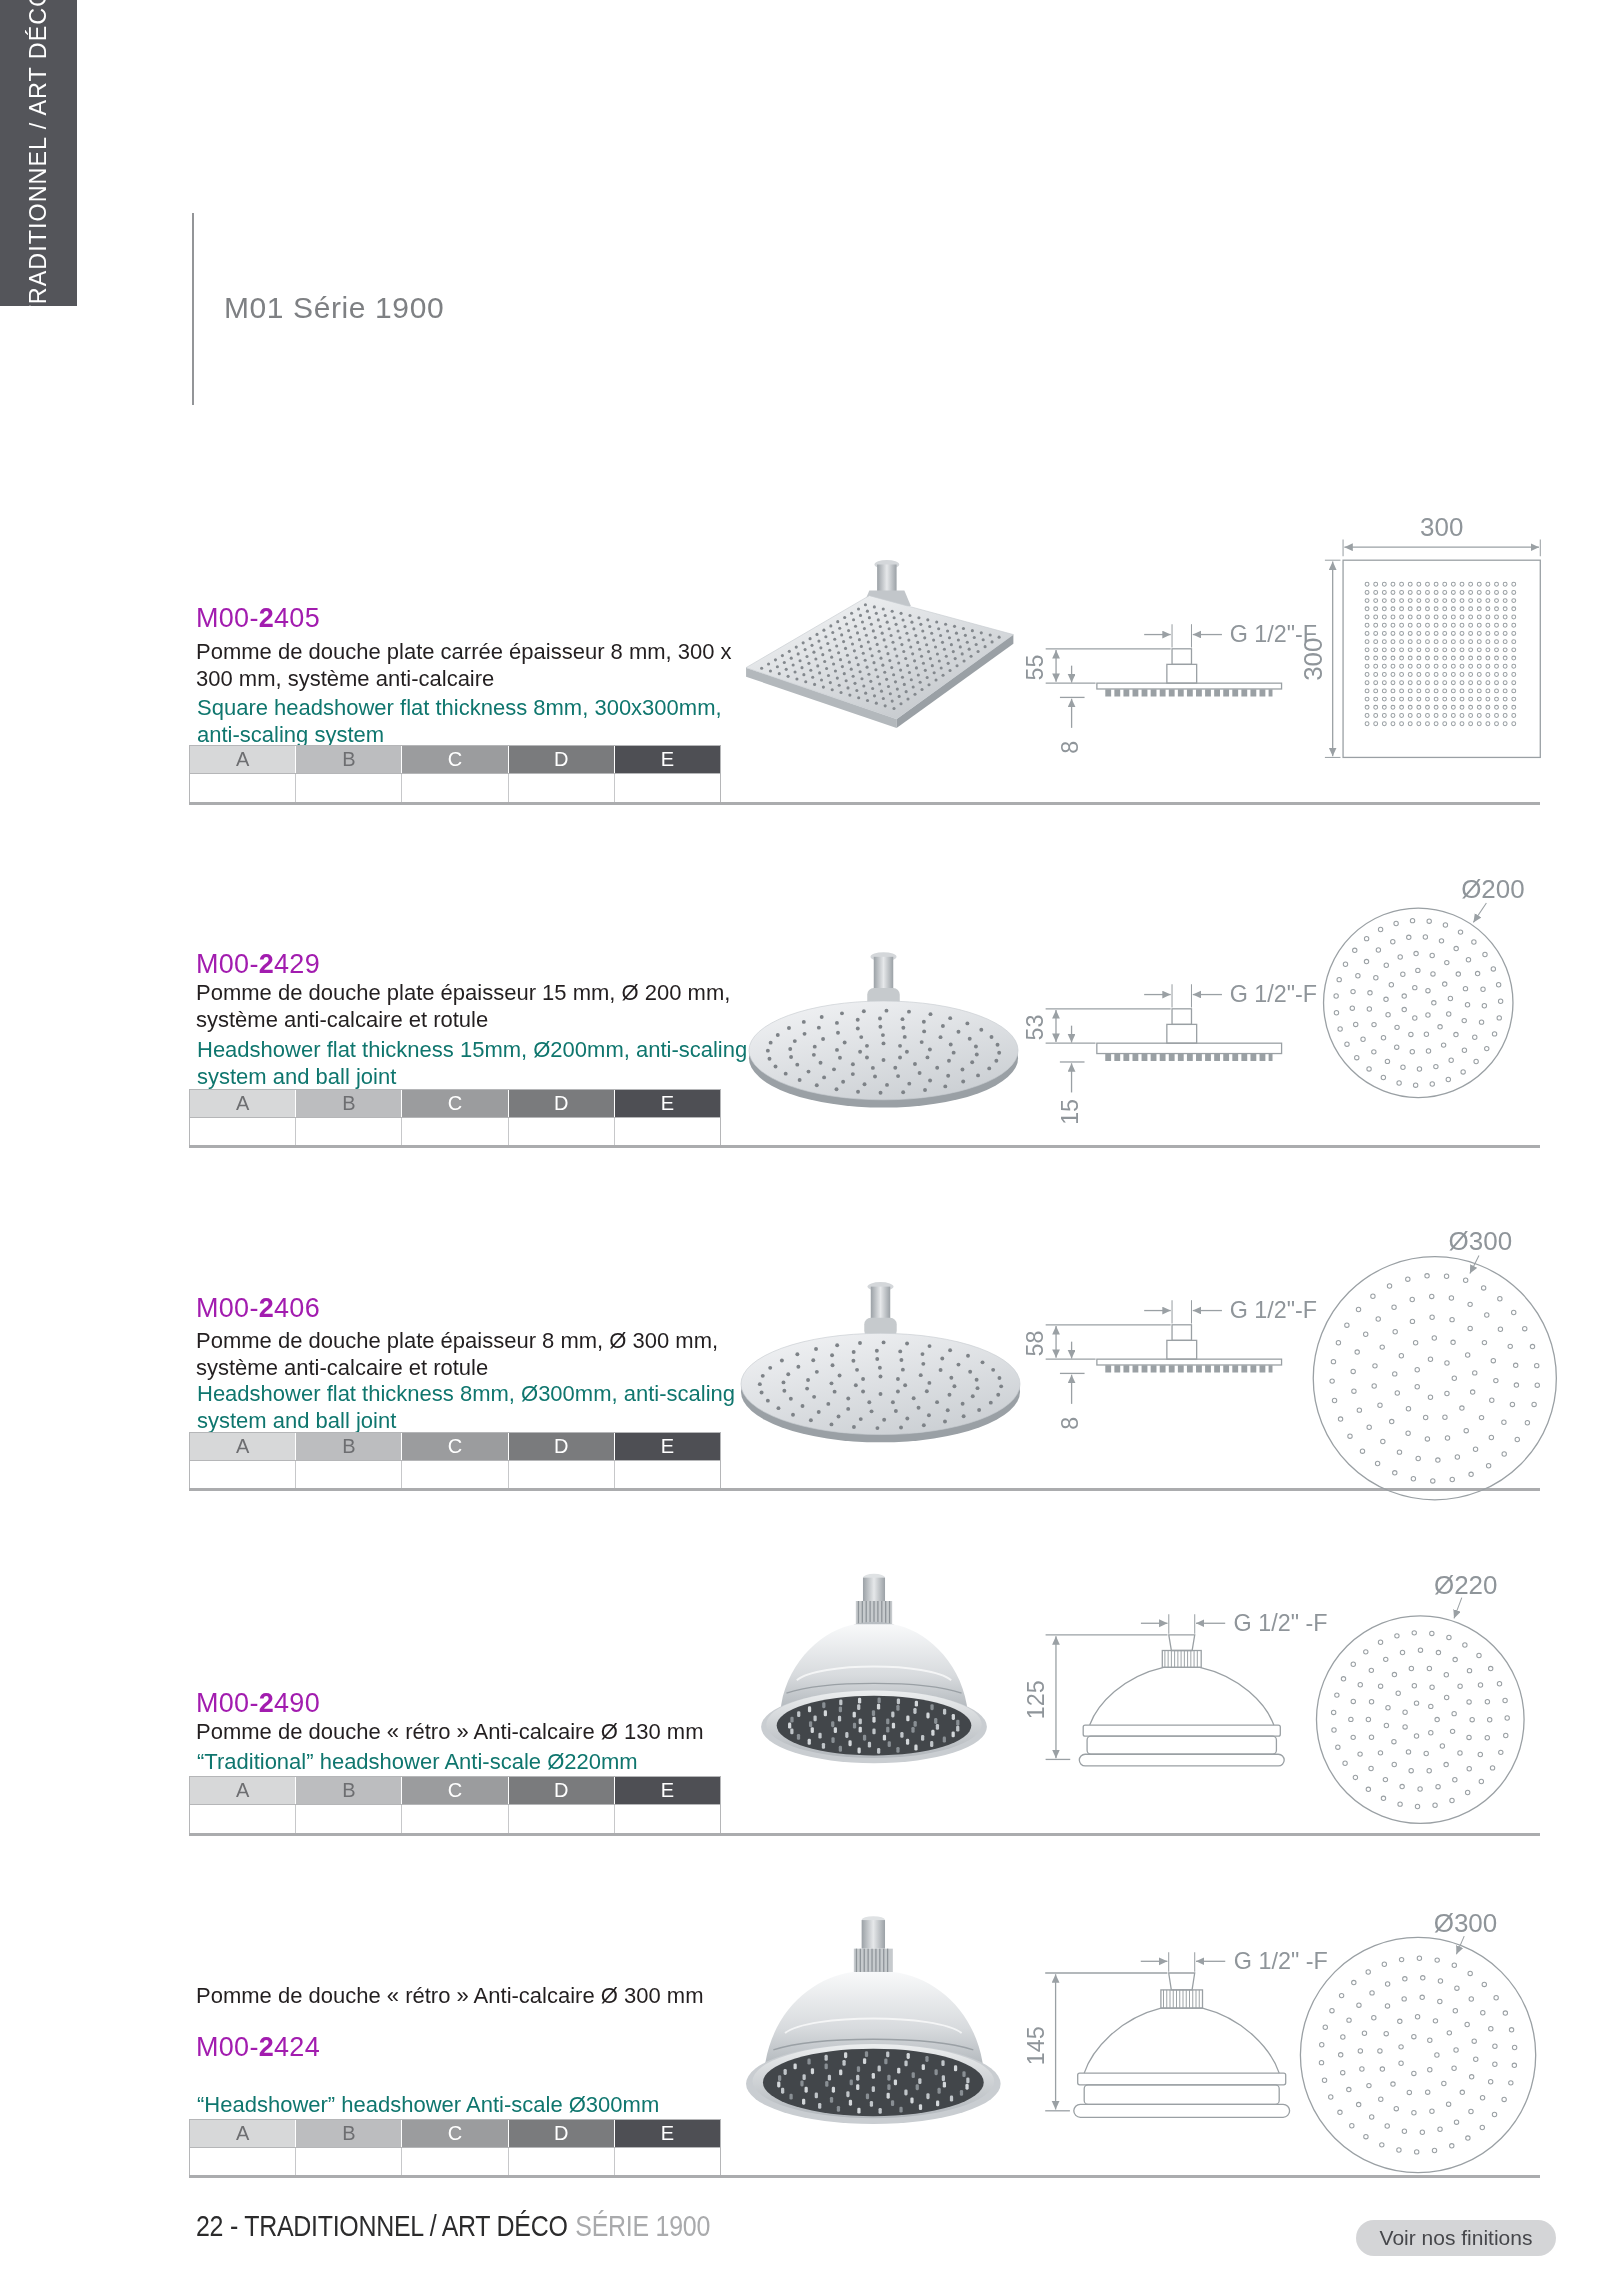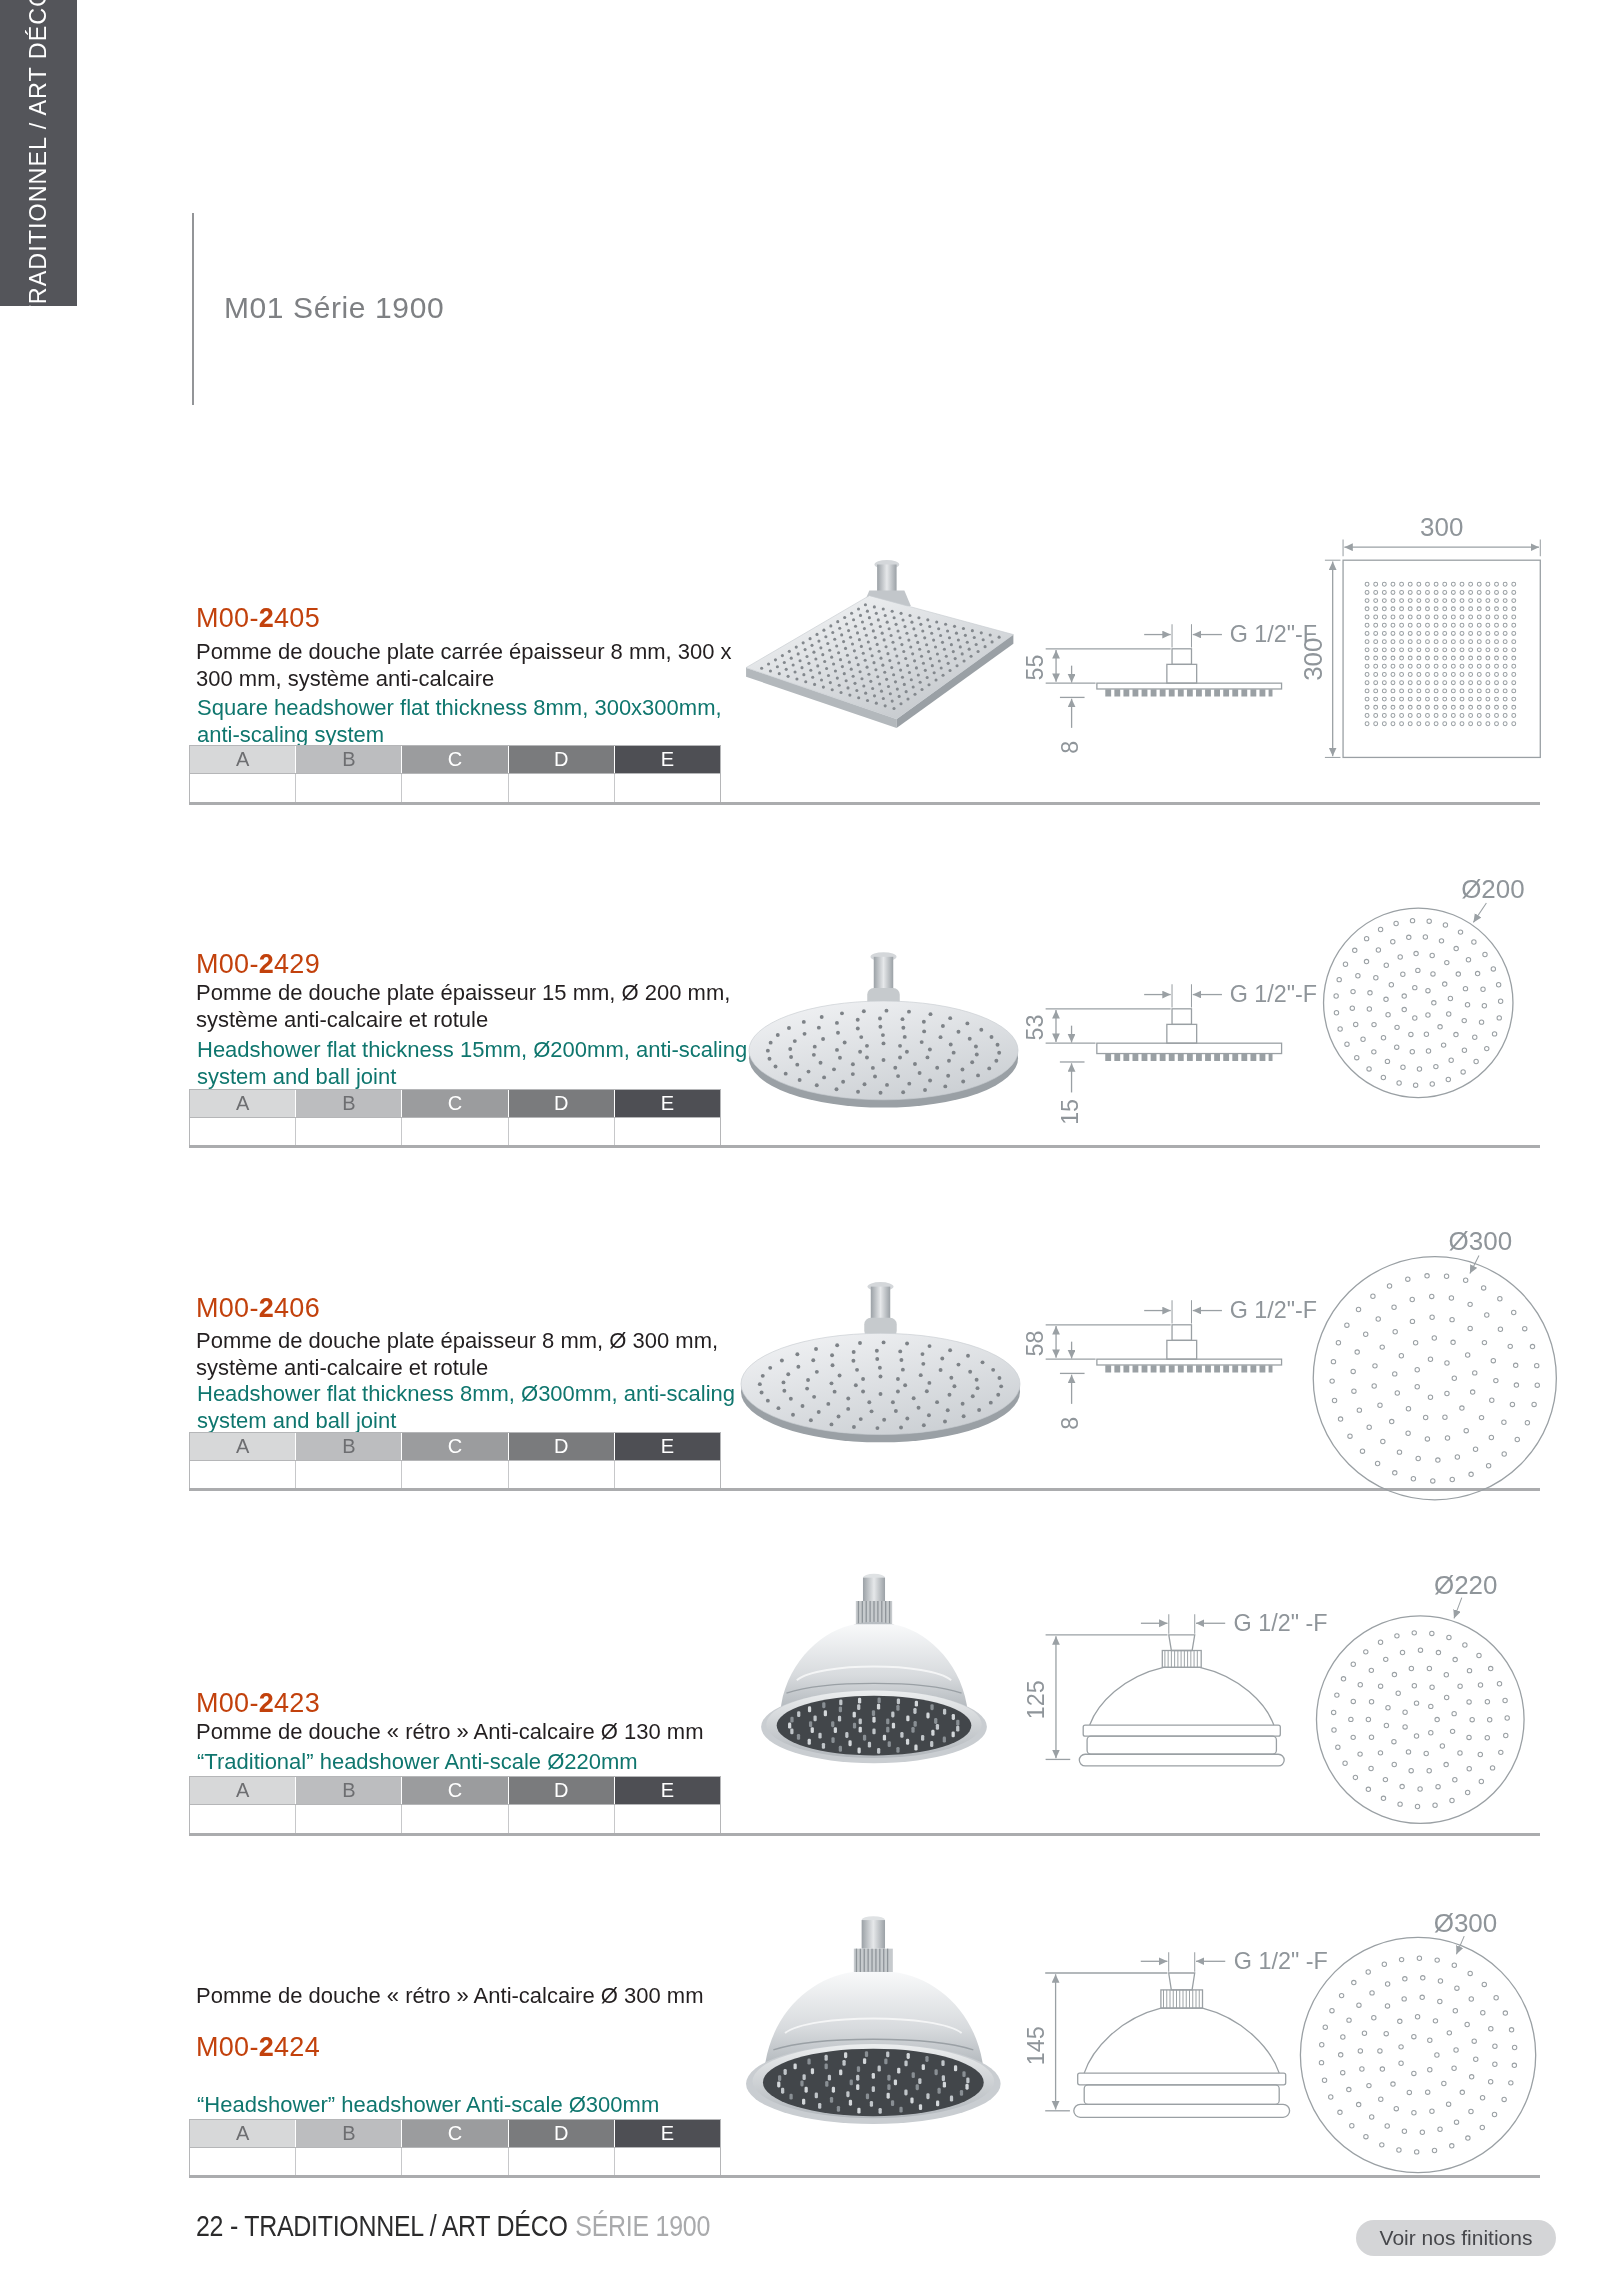--- a/index.html
+++ b/index.html
@@ -7,21 +7,21 @@
         font-family:"Liberation Sans",sans-serif;color:#231f20;}
   
   .side-tab{position:absolute;left:0;top:0;width:77px;height:306px;background:#54555a;
             display:flex;align-items:center;justify-content:center;}
   .side-tab-label{color:#ffffff;font-size:23.4px;letter-spacing:1px;white-space:nowrap;
             transform:rotate(-90deg);}
   
   .title-rule{position:absolute;left:192px;top:213px;width:1.9px;height:192px;background:#939598;}
   .series-title{position:absolute;left:224px;top:291px;font-size:30px;color:#7e8083;letter-spacing:0.6px;}
   
-  .pcode{position:absolute;left:196px;font-size:27px;color:#c2410c;letter-spacing:0.3px;}
+  .pcode{position:absolute;left:196px;font-size:27px;color:#a21caf;letter-spacing:0.3px;}
   .pcode .b{font-weight:bold;}
   .pfr{position:absolute;left:196px;width:569px;font-size:22px;line-height:27px;color:#231f20;margin:0;}
   .pen{position:absolute;left:196px;width:569px;font-size:22px;line-height:27px;color:#0f766e;margin:1px;}
   
   .ptable{position:absolute;left:189px;width:532px;border:1.3px solid #b5b6b8;background:#fff;box-sizing:border-box;}
   .thead{display:flex;height:27px;}
   .th{flex:1;display:flex;align-items:center;justify-content:center;font-size:20px;border-right:1.3px solid #ffffff;box-sizing:border-box;}
   .th:last-child{border-right:none;}
   .th-a{background:#d7d8d9;color:#6d6e71;} .th-b{background:#bcbdbf;color:#6d6e71;}
   .th-c{background:#9b9c9e;color:#ffffff;} .th-d{background:#7a7b7d;color:#ffffff;}
@@ -1244,21 +1244,21 @@
           <circle cx="354.4076542875081" cy="313.44019287180294" r="3.4" fill="none" stroke="#9aa0a4" stroke-width="1.6"></circle>
           <circle cx="338.8817707895156" cy="339.1542152073757" r="3.4" fill="none" stroke="#9aa0a4" stroke-width="1.6"></circle>
           <circle cx="318.7700495079608" cy="361.4652588889391" r="3.4" fill="none" stroke="#9aa0a4" stroke-width="1.6"></circle>
           <circle cx="294.7993804505374" cy="379.5669446669841" r="3.4" fill="none" stroke="#9aa0a4" stroke-width="1.6"></circle>
           <circle cx="267.8361260519503" cy="392.8050304540096" r="3.4" fill="none" stroke="#9aa0a4" stroke-width="1.6"></circle>
         </g>
     </svg>
   </section>
 
   <section>
-    <div class="pcode" style="top:1688px"><span>M00-</span><span class="b">2</span><span>423</span></div>
+    <div class="pcode" style="top:1688px"><span>M00-</span><span class="b">2</span><span>490</span></div>
     <p class="pfr" style="top:1718px">Pomme de douche « rétro » Anti-calcaire Ø 130 mm</p>
     <p class="pen" style="top:1747px">“Traditional” headshower Anti-scale Ø220mm</p>
 
     <div class="ptable" style="top:1776px">
       <div class="thead">
         <div class="th th-a">A</div>
         <div class="th th-b">B</div>
         <div class="th th-c">C</div>
         <div class="th th-d">D</div>
         <div class="th th-e">E</div>

